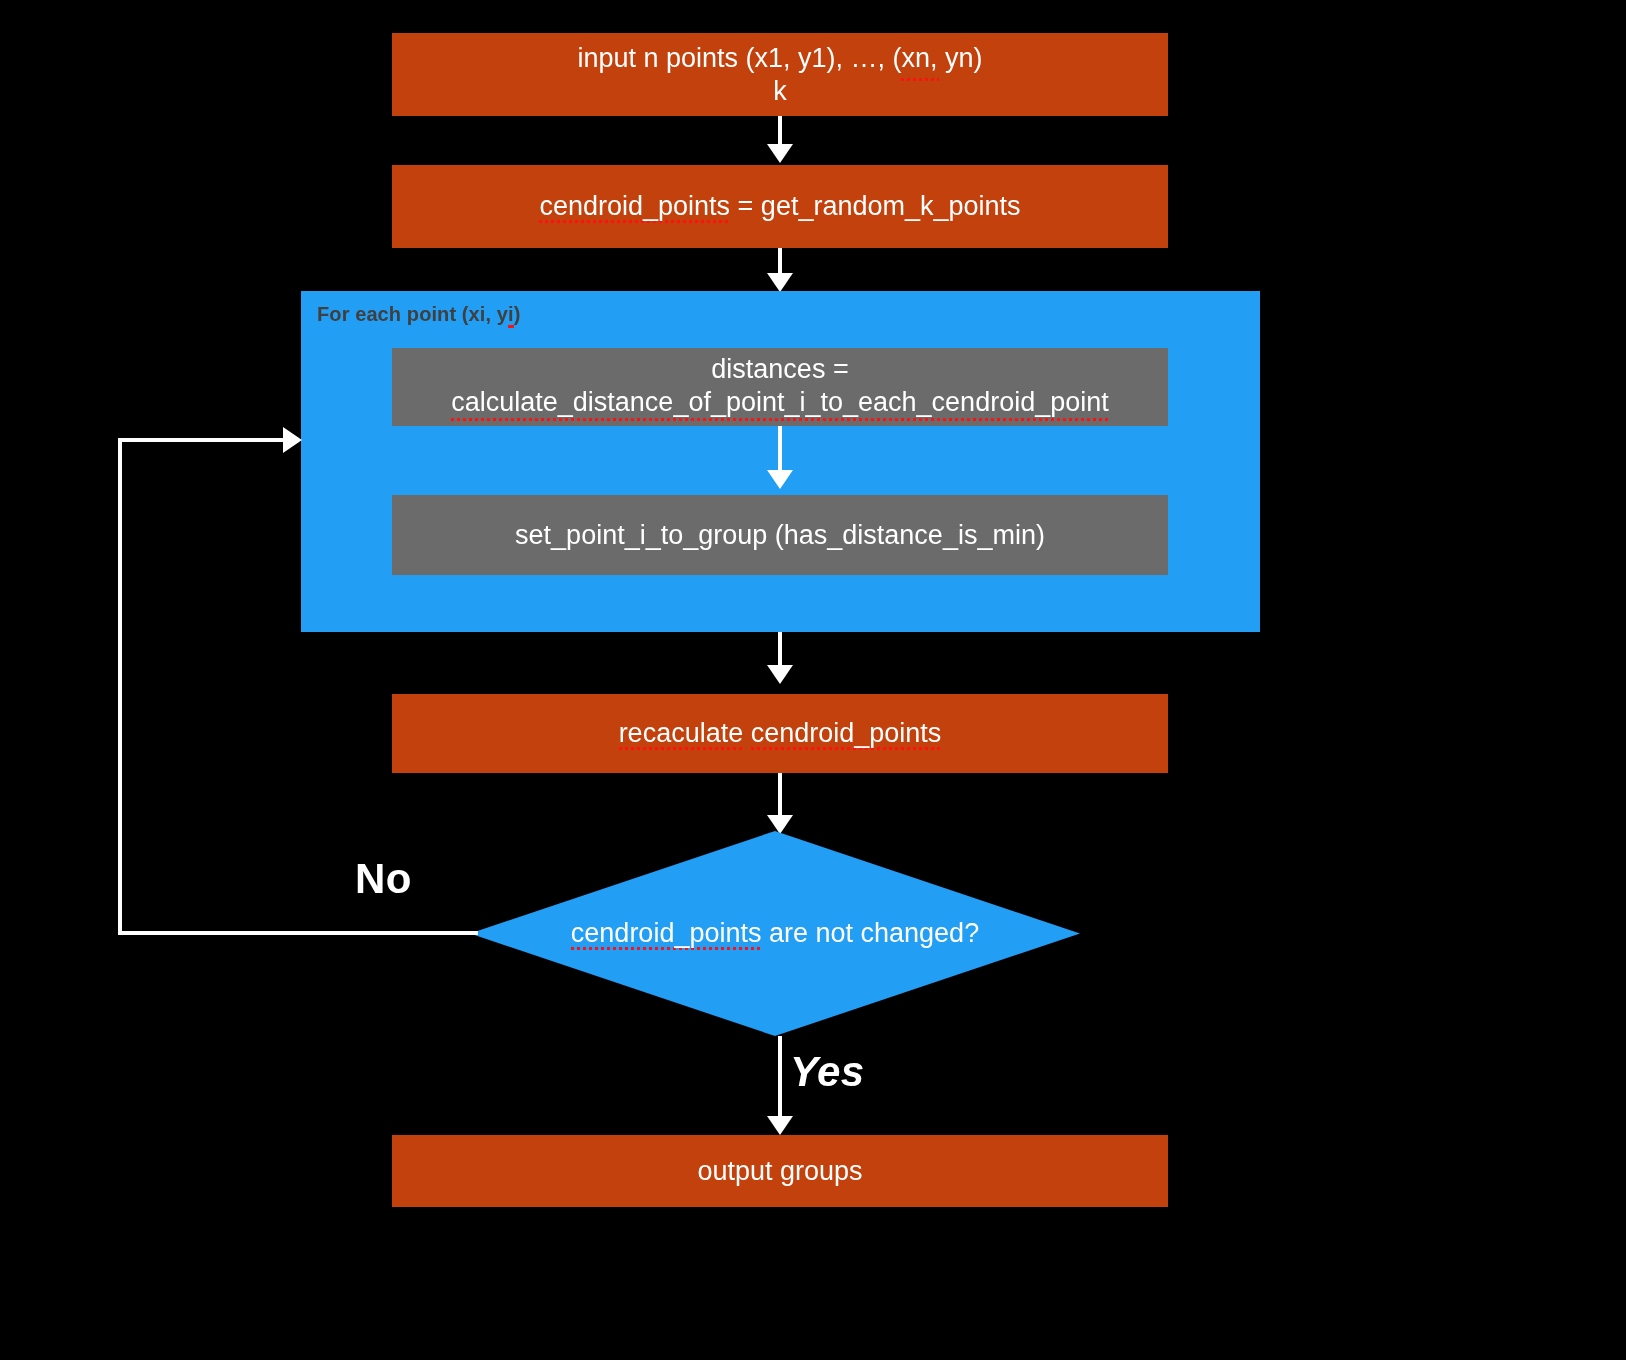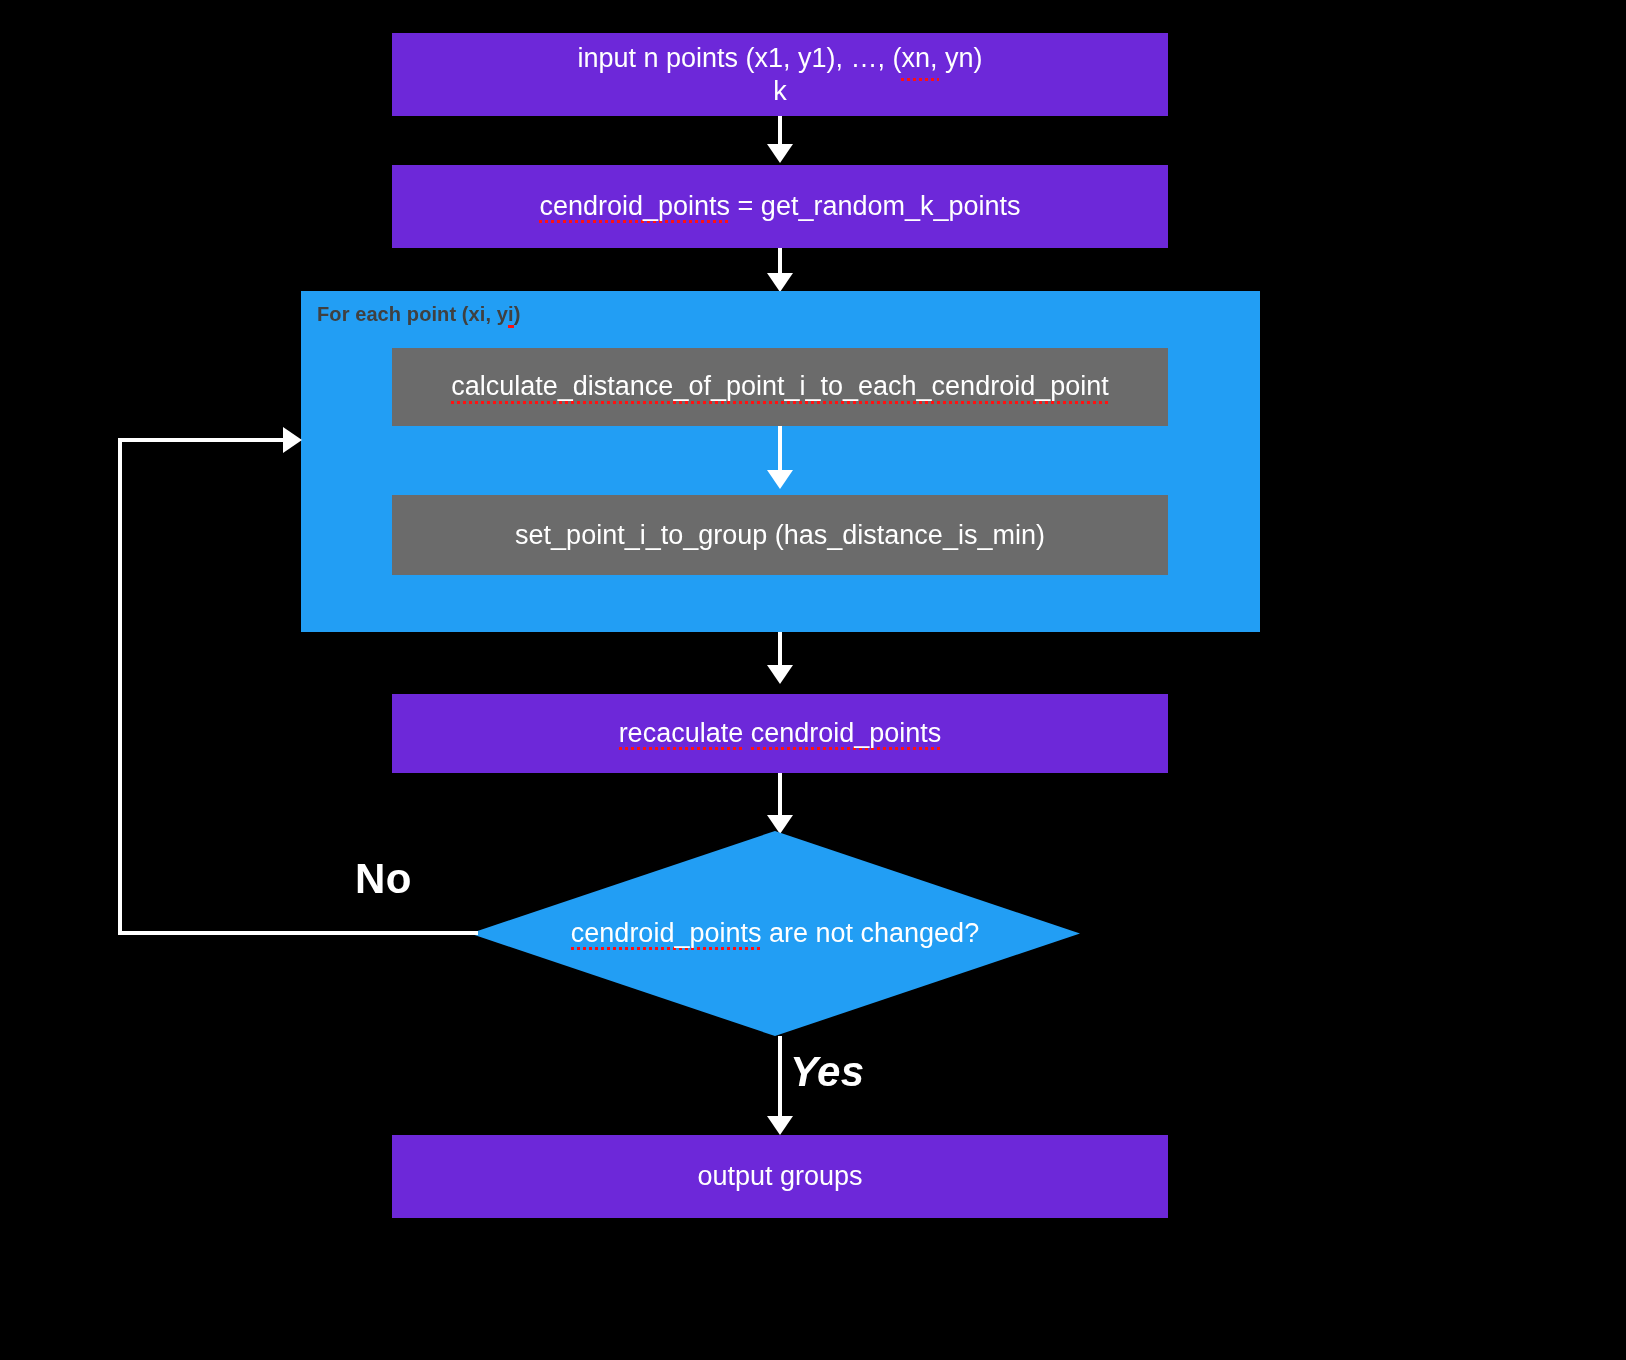--- a/index.html
+++ b/index.html
@@ -21,21 +21,21 @@
     position: absolute;
     box-sizing: border-box;
     display: flex;
     align-items: center;
     justify-content: center;
     text-align: center;
     color: #ffffff;
     line-height: 1.22;
   }
   .blue-box {
-    background: #6d28d9;
+    background: #c2410c;
     font-size: 27px;
   }
   .gray-box {
     background: #6B6B6B;
     font-size: 27px;
   }
   .container-box {
     position: absolute;
     box-sizing: border-box;
     background: #229EF4;
@@ -143,20 +143,21 @@
 
   <div class="line-v" style="left:778px; top:248px; height:33px;"></div>
   <div class="arrow-down" style="left:767px; top:273px;"></div>
 
   <div class="container-box" style="left:301px; top:291px; width:959px; height:341px;">
     <div class="container-label"><span>For each point (xi, y</span><span class="sp-solid">i</span><span>)</span></div>
   </div>
 
   <div class="node gray-box" style="left:392px; top:348px; width:776px; height:78px;">
     <div>
+      <span class="txt-line">distances =</span>
       <span class="txt-line sp">calculate_distance_of_point_i_to_each_cendroid_point</span>
     </div>
   </div>
 
   <div class="line-v" style="left:778px; top:426px; height:52px;"></div>
   <div class="arrow-down" style="left:767px; top:470px;"></div>
 
   <div class="node gray-box" style="left:392px; top:495px; width:776px; height:80px;">
     <div>
       <span>set_point_i_to_group (has_distance_is_min)</span>
@@ -191,19 +192,19 @@
   <div class="line-v" style="left:118px; top:438px; height:495px;"></div>
 
   <div class="line-h" style="left:118px; top:438px; width:170px;"></div>
   <div class="arrow-right" style="left:283px; top:427px;"></div>
   <div class="edge-label" style="left:355px; top:855px;">No</div>
 
   <div class="line-v" style="left:778px; top:1036px; height:94px;"></div>
   <div class="arrow-down" style="left:767px; top:1116px;"></div>
   <div class="edge-label" style="left:790px; top:1048px;font-style:italic;">Yes</div>
 
-  <div class="node blue-box" style="left:392px; top:1135px; width:776px; height:83px;">
+  <div class="node blue-box" style="left:392px; top:1135px; width:776px; height:72px;">
     <div>
       <span>output groups</span>
     </div>
   </div>
 
 </div>
 
 </body></html>

